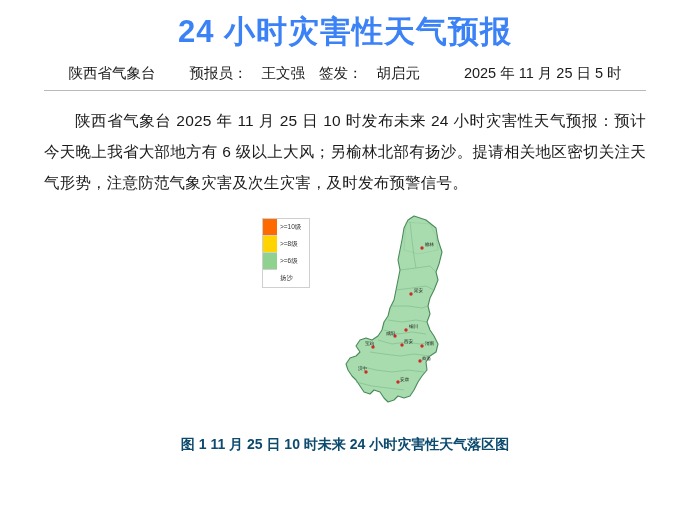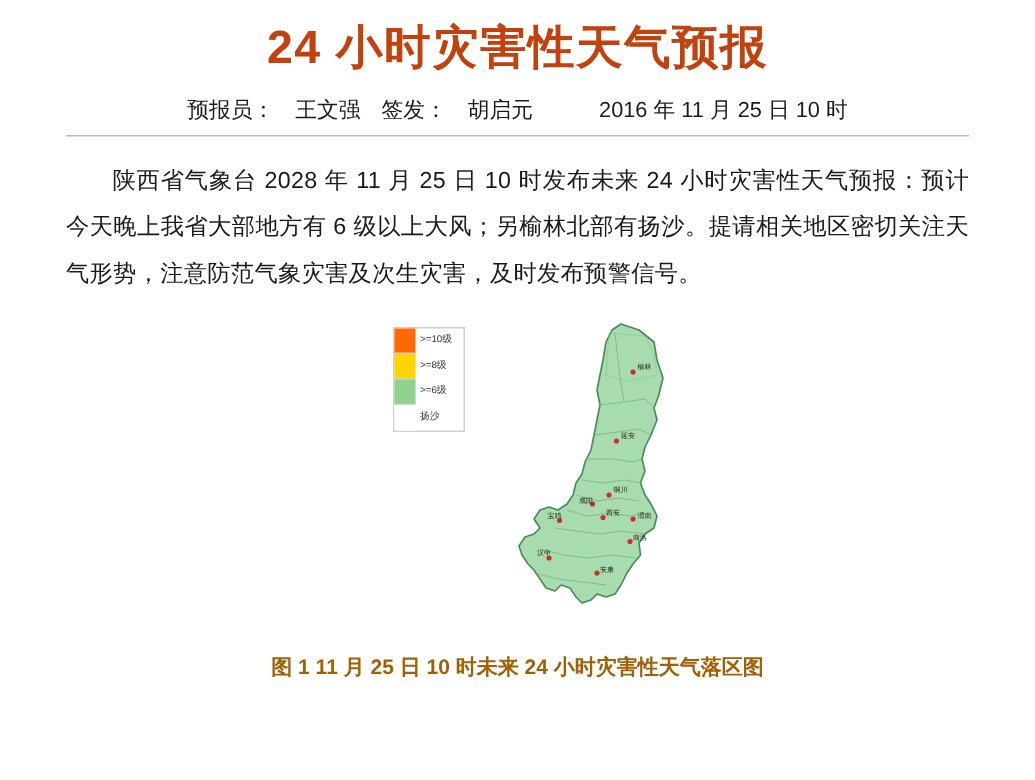--- a/index.html
+++ b/index.html
@@ -17,21 +17,21 @@
   .page {
     position: relative;
     width: 690px;
     height: 520px;
     box-sizing: border-box;
     padding: 0 44px;
   }
   .doc-title {
     margin-top: 10px;
     text-align: center;
-    color: #c2410c;
+    color: #3b82f6;
     font-size: 31px;
     font-weight: bold;
     letter-spacing: 1px;
     line-height: 44px;
     white-space: nowrap;
   }
   .byline {
     margin-top: 10px;
     display: flex;
     justify-content: center;
@@ -118,40 +118,41 @@
   }
 
   .figure-caption {
     position: absolute;
     left: 0;
     right: 0;
     bottom: -18px;
     text-align: center;
     font-size: 14px;
     font-weight: bold;
-    color: #a16207;
+    color: #0c4a6e;
     white-space: nowrap;
   }
 </style>
 </head>
 <body>
 
 <div class="page">
 
   <div class="doc-title">24 小时灾害性天气预报</div>
 
   <div class="byline">
+    <span class="seg sp-1">陕西省气象台</span>
     <span class="seg sp-2">预报员：</span>
     <span class="seg sp-3">王文强</span>
     <span class="seg sp-3">签发：</span>
     <span class="seg sp-4">胡启元</span>
-    <span class="seg">2016 年 11 月 25 日 10 时</span>
+    <span class="seg">2025 年 11 月 25 日 5 时</span>
   </div>
 
-  <div class="body-text">陕西省气象台 2028 年 11 月 25 日 10 时发布未来 24 小时灾害性天气预报：预计今天晚上我省大部地方有 6 级以上大风；另榆林北部有扬沙。提请相关地区密切关注天气形势，注意防范气象灾害及次生灾害，及时发布预警信号。</div>
+  <div class="body-text">陕西省气象台 2025 年 11 月 25 日 10 时发布未来 24 小时灾害性天气预报：预计今天晚上我省大部地方有 6 级以上大风；另榆林北部有扬沙。提请相关地区密切关注天气形势，注意防范气象灾害及次生灾害，及时发布预警信号。</div>
 
   <div class="figure-area">
 
     <div class="legend">
       <div class="legend-row">
         <span class="legend-swatch" style="background:#ff6a00"></span>
         <span class="legend-label">&gt;=10级</span>
       </div>
       <div class="legend-row">
         <span class="legend-swatch" style="background:#ffd400"></span>

